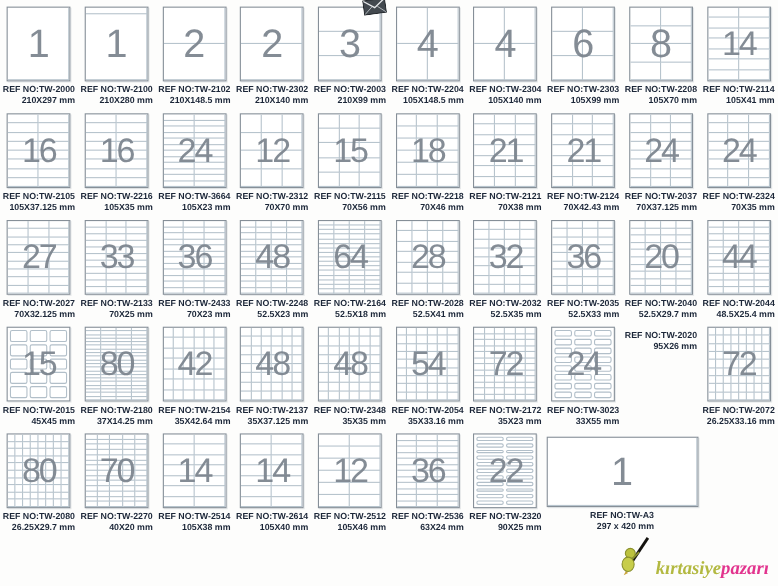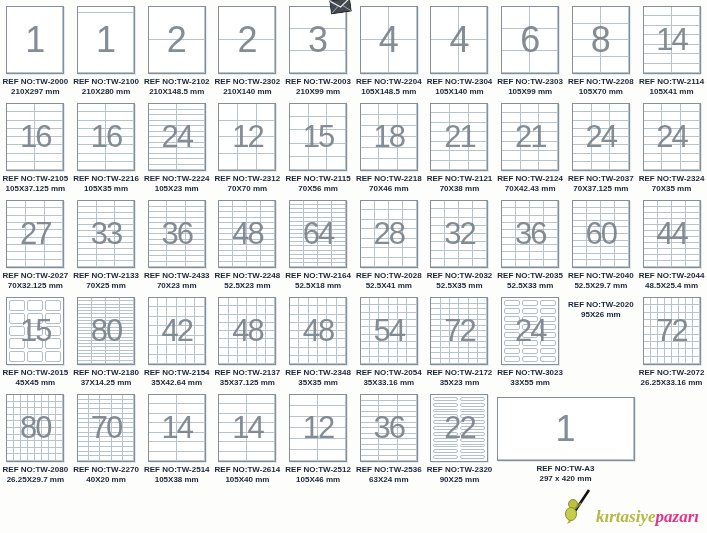--- a/index.html
+++ b/index.html
@@ -53,21 +53,21 @@
     position:absolute; inset:0;
     display:flex; align-items:center; justify-content:center;
     color:rgba(122,130,140,.92);
     font-family:"Liberation Sans", sans-serif;
     pointer-events:none;
   }
   .count.len1 { font-size:36px; }
   .count.len2 { font-size:31px; letter-spacing:-2px; }
   .caption {
     margin-top:3px;
-    text-align:center;
+    text-align:right;
     font-size:8px; font-weight:bold;
     color:#1b2638;
     line-height:1.25;
     white-space:nowrap;
   }
   .envelope {
     position:absolute; top:-7px; right:-4px;
     width:21px; height:14px;
     transform:rotate(-8deg);
     z-index:2;
@@ -378,21 +378,21 @@
               <i></i>
               <i></i>
               <i></i>
               <i></i>
               <i></i>
             </div>
           <div class="count len2">24</div>
         </div>
       </div>
       <div class="caption">
-        <div class="ref">REF NO:TW-2224</div>
+        <div class="ref">REF NO:TW-3664</div>
         <div class="dims">105X23 mm</div>
       </div>
     </div>
       <div class="cell">
       <div class="sheet-wrap">
 
         <div class="sheet">
 
           <div class="sgrid" style="grid-template-columns: repeat(3, 1fr); grid-template-rows: repeat(4, 1fr);">
               <i></i>
@@ -1093,21 +1093,21 @@
               <i></i>
               <i></i>
               <i></i>
               <i></i>
               <i></i>
               <i></i>
               <i></i>
               <i></i>
               <i></i>
             </div>
-          <div class="count len2">60</div>
+          <div class="count len2">20</div>
         </div>
       </div>
       <div class="caption">
         <div class="ref">REF NO:TW-2040</div>
         <div class="dims">52.5X29.7 mm</div>
       </div>
     </div>
       <div class="cell">
       <div class="sheet-wrap">
 

